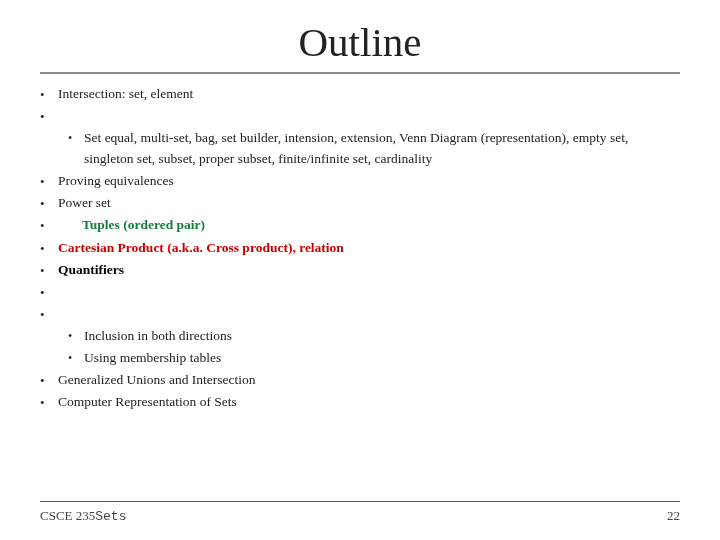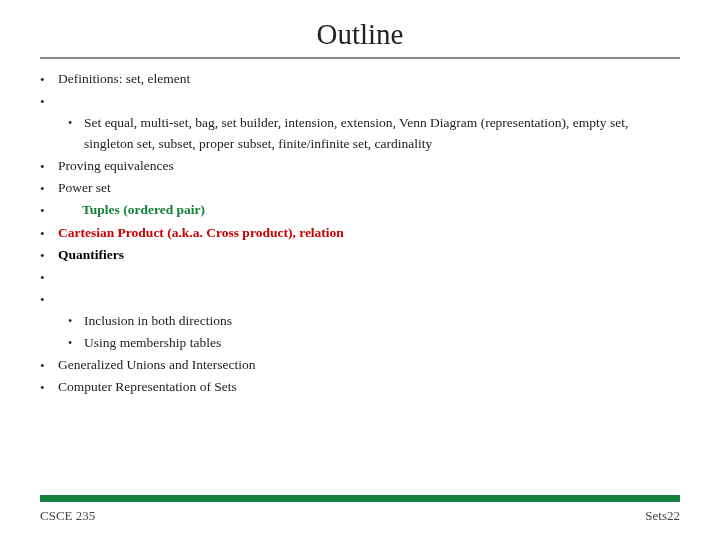--- a/index.html
+++ b/index.html
@@ -14,21 +14,21 @@
     }
     .slide {
       width: 720px;
       height: 540px;
       padding: 18px 40px 16px 40px;
       display: flex;
       flex-direction: column;
     }
     .title {
       text-align: center;
-      font-size: 29px;
+      font-size: 41px;
       font-weight: normal;
       color: #222;
       margin-bottom: 6px;
       font-family: 'Times New Roman', Times, serif;
     }
     .divider {
       border: none;
       border-top: 2px solid #888;
       margin-bottom: 10px;
     }
@@ -60,39 +60,40 @@
     }
     .bold-orange { font-weight: bold; color: #15803d; margin-left: 24px; }
     .bold-red { font-weight: bold; color: #cc0000; }
     .bold-black { font-weight: bold; color: #000000; }
     .footer {
       display: flex;
       justify-content: space-between;
       align-items: center;
       font-size: 13px;
       color: #444;
-      border-top: 7px solid #15803d;
+      border-top: 1px solid #15803d;
       padding-top: 6px;
       margin-top: 4px;
     }
     .footer-center {
-      text-align: right;
+      text-align: left;
       flex: 1;
+      font-family: Liberation Mono, monospace;
     }
   </style>
 </head>
 <body>
 
 <div class="slide">
   <div class="title">Outline</div>
   <hr class="divider">
   <div class="content" id="content-area">
   <div class="bullet-l1">
         <span class="dot">•</span>
-        <span>Definitions: set, element</span>
+        <span>Intersection: set, element</span>
       </div>
       <div class="bullet-l1">
         <span class="dot">•</span>
       </div>
       <div class="bullet-l2">
         <span class="dot">•</span>
         <span>Set equal, multi-set, bag, set builder, intension, extension, Venn Diagram (representation), empty set, singleton set, subset, proper subset, finite/infinite set, cardinality</span>
       </div>
       <div class="bullet-l1">
         <span class="dot">•</span>

